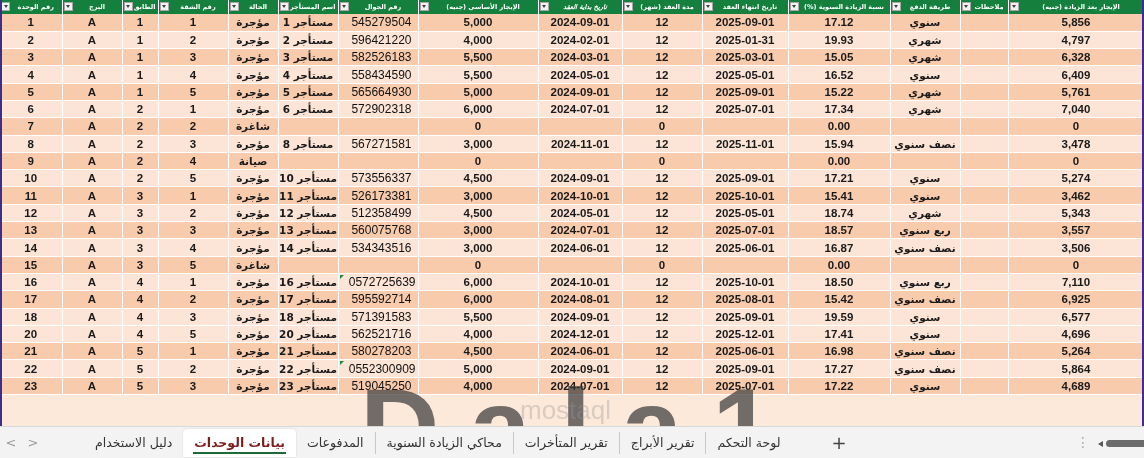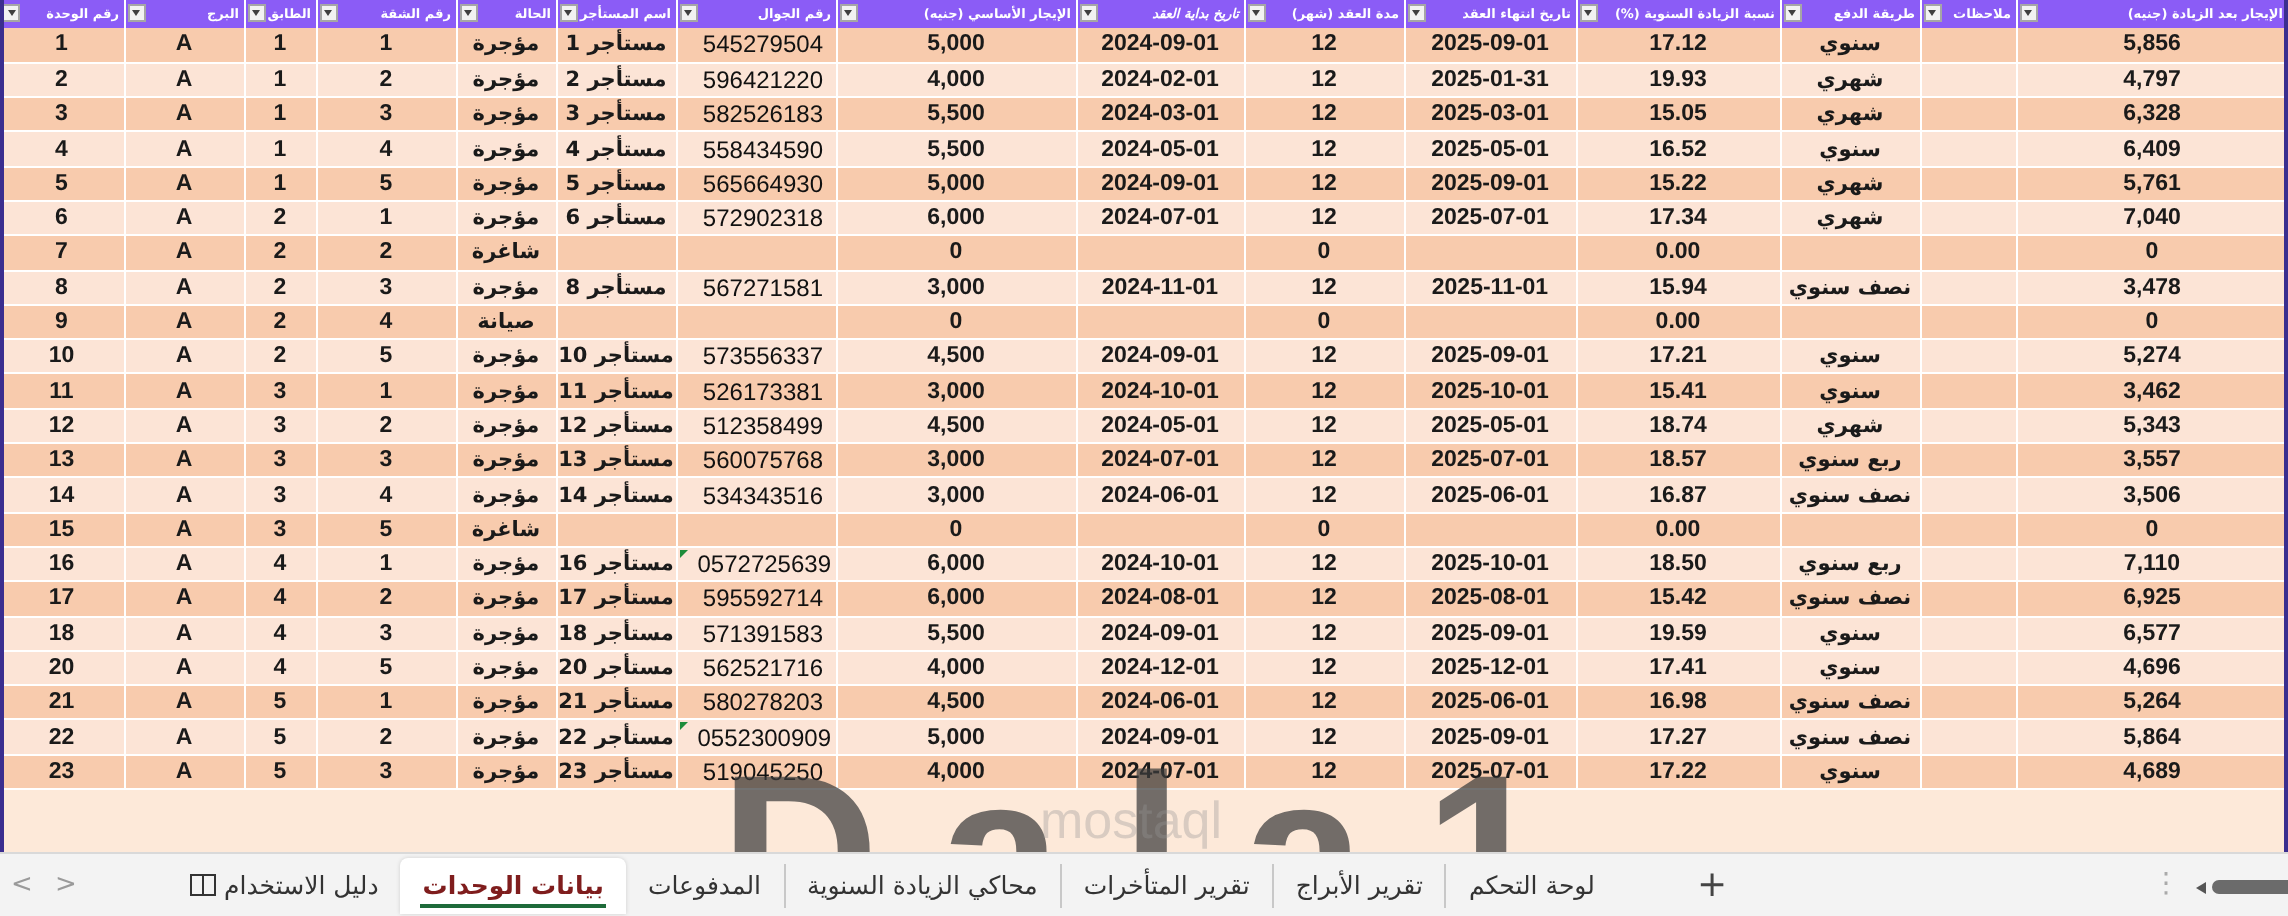--- a/index.html
+++ b/index.html
@@ -6,22 +6,22 @@
   html, body { width: 1144px; height: 458px; overflow: hidden; background: #ffffff; }
   body { font-family: "DejaVu Sans", "Liberation Sans", sans-serif; position: relative; }
 
   .sheet { position: absolute; left: 0; top: 0; width: 1144px; height: 426px; overflow: hidden; background: #fde9d9; }
   .sheet::before { content: ""; position: absolute; left: 0; top: 0; bottom: 0; width: 2px; background: #3b2e8f; z-index: 5; }
   .sheet::after { content: ""; position: absolute; right: 0; top: 0; bottom: 0; width: 2px; background: #3b2e8f; z-index: 5; }
 
   table { border-collapse: collapse; table-layout: fixed; width: 1144px; }
   th, td { overflow: hidden; white-space: nowrap; }
   th {
-    height: 14px; background: #8b5cf6; color: #ffffff; font-size: 6.5px; font-weight: bold;
-    border-right: 1px solid #ffffff; position: relative; padding: 0 2px 0 12px; text-align: right;
+    height: 14px; background: #15803d; color: #ffffff; font-size: 6.5px; font-weight: bold;
+    border-right: 1px solid #ffffff; position: relative; padding: 0 2px 0 12px; 
     font-family: "DejaVu Sans", sans-serif;
   }
   th .dd {
     position: absolute; left: 1px; top: 2px; width: 9px; height: 9px; background: #f2f2f2;
     border: 1px solid #a6a6a6; display: flex; align-items: center; justify-content: center;
   }
   th .dd::after { content: ""; border-left: 2.5px solid transparent; border-right: 2.5px solid transparent; border-top: 3px solid #404040; }
 
   td {
     height: 17.3px; font-size: 11.5px; font-weight: bold; color: #1a1a1a; text-align: center;
@@ -40,21 +40,21 @@
     font-family: "Liberation Sans", sans-serif; letter-spacing: 30px; pointer-events: none; z-index: 4; line-height: 1;
   }
   .watermark-sub { position: absolute; left: 520px; top: 395px; font-size: 26px; color: rgba(150,150,150,0.35); font-family: "Liberation Sans", sans-serif; z-index: 4; pointer-events: none; }
 
   .tabbar {
     position: absolute; left: 0; top: 426px; width: 1144px; height: 32px; background: #f3f3f3;
     border-top: 1px solid #d9d9d9; display: flex; align-items: center; font-family: "DejaVu Sans", sans-serif;
   }
   .nav { width: 22px; text-align: center; color: #9a9a9a; font-size: 13px; }
   .tabs { display: flex; align-items: center; height: 100%; margin-left: 40px; }
-  .tab { direction: rtl; font-size: 12.5px; color: #333; padding: 0 11px; height: 22px; line-height: 22px; border-left: 1px solid #c8c8c8; display: flex; align-items: center; gap: 4px; }
+  .tab { direction: rtl; font-size: 12.5px; color: #333; padding: 0 11px; height: 22px; line-height: 22px; border-left: 1px solid #c8c8c8; display: flex; align-items: center; gap: 4px; flex-direction: column; }
   .tab:first-child { border-left: none; }
   .tab.active { background: #ffffff; color: #7f1d1d; font-weight: bold; height: 28px; line-height: 28px; border-radius: 4px 4px 0 0; box-shadow: 0 0 2px rgba(0,0,0,0.15); position: relative; border-left: none; }
   .tab.active::after { content: ""; position: absolute; left: 10px; right: 10px; bottom: 3px; height: 2px; background: #1e6b3a; }
   .tab.active + .tab { border-left: none; justify-content: center; }
   .book-icon { display: inline-block; width: 13px; height: 11px; border: 1.5px solid #333; position: relative; }
   .book-icon::after { content: ""; position: absolute; left: 4.5px; top: 0; bottom: 0; width: 1px; background: #333; }
   .plus { margin-left: 30px; font-size: 18px; color: #444; padding: 0 10px; }
   .more { position: absolute; left: 1076px; top: 8px; color: #aaa; font-size: 14px; line-height: 1; }
   .hscroll { position: absolute; left: 1098px; top: 13px; width: 46px; height: 7px; display: flex; align-items: center; }
   .hscroll .arr { border-top: 3.5px solid transparent; border-bottom: 3.5px solid transparent; border-right: 5px solid #555; margin-right: 3px; }

